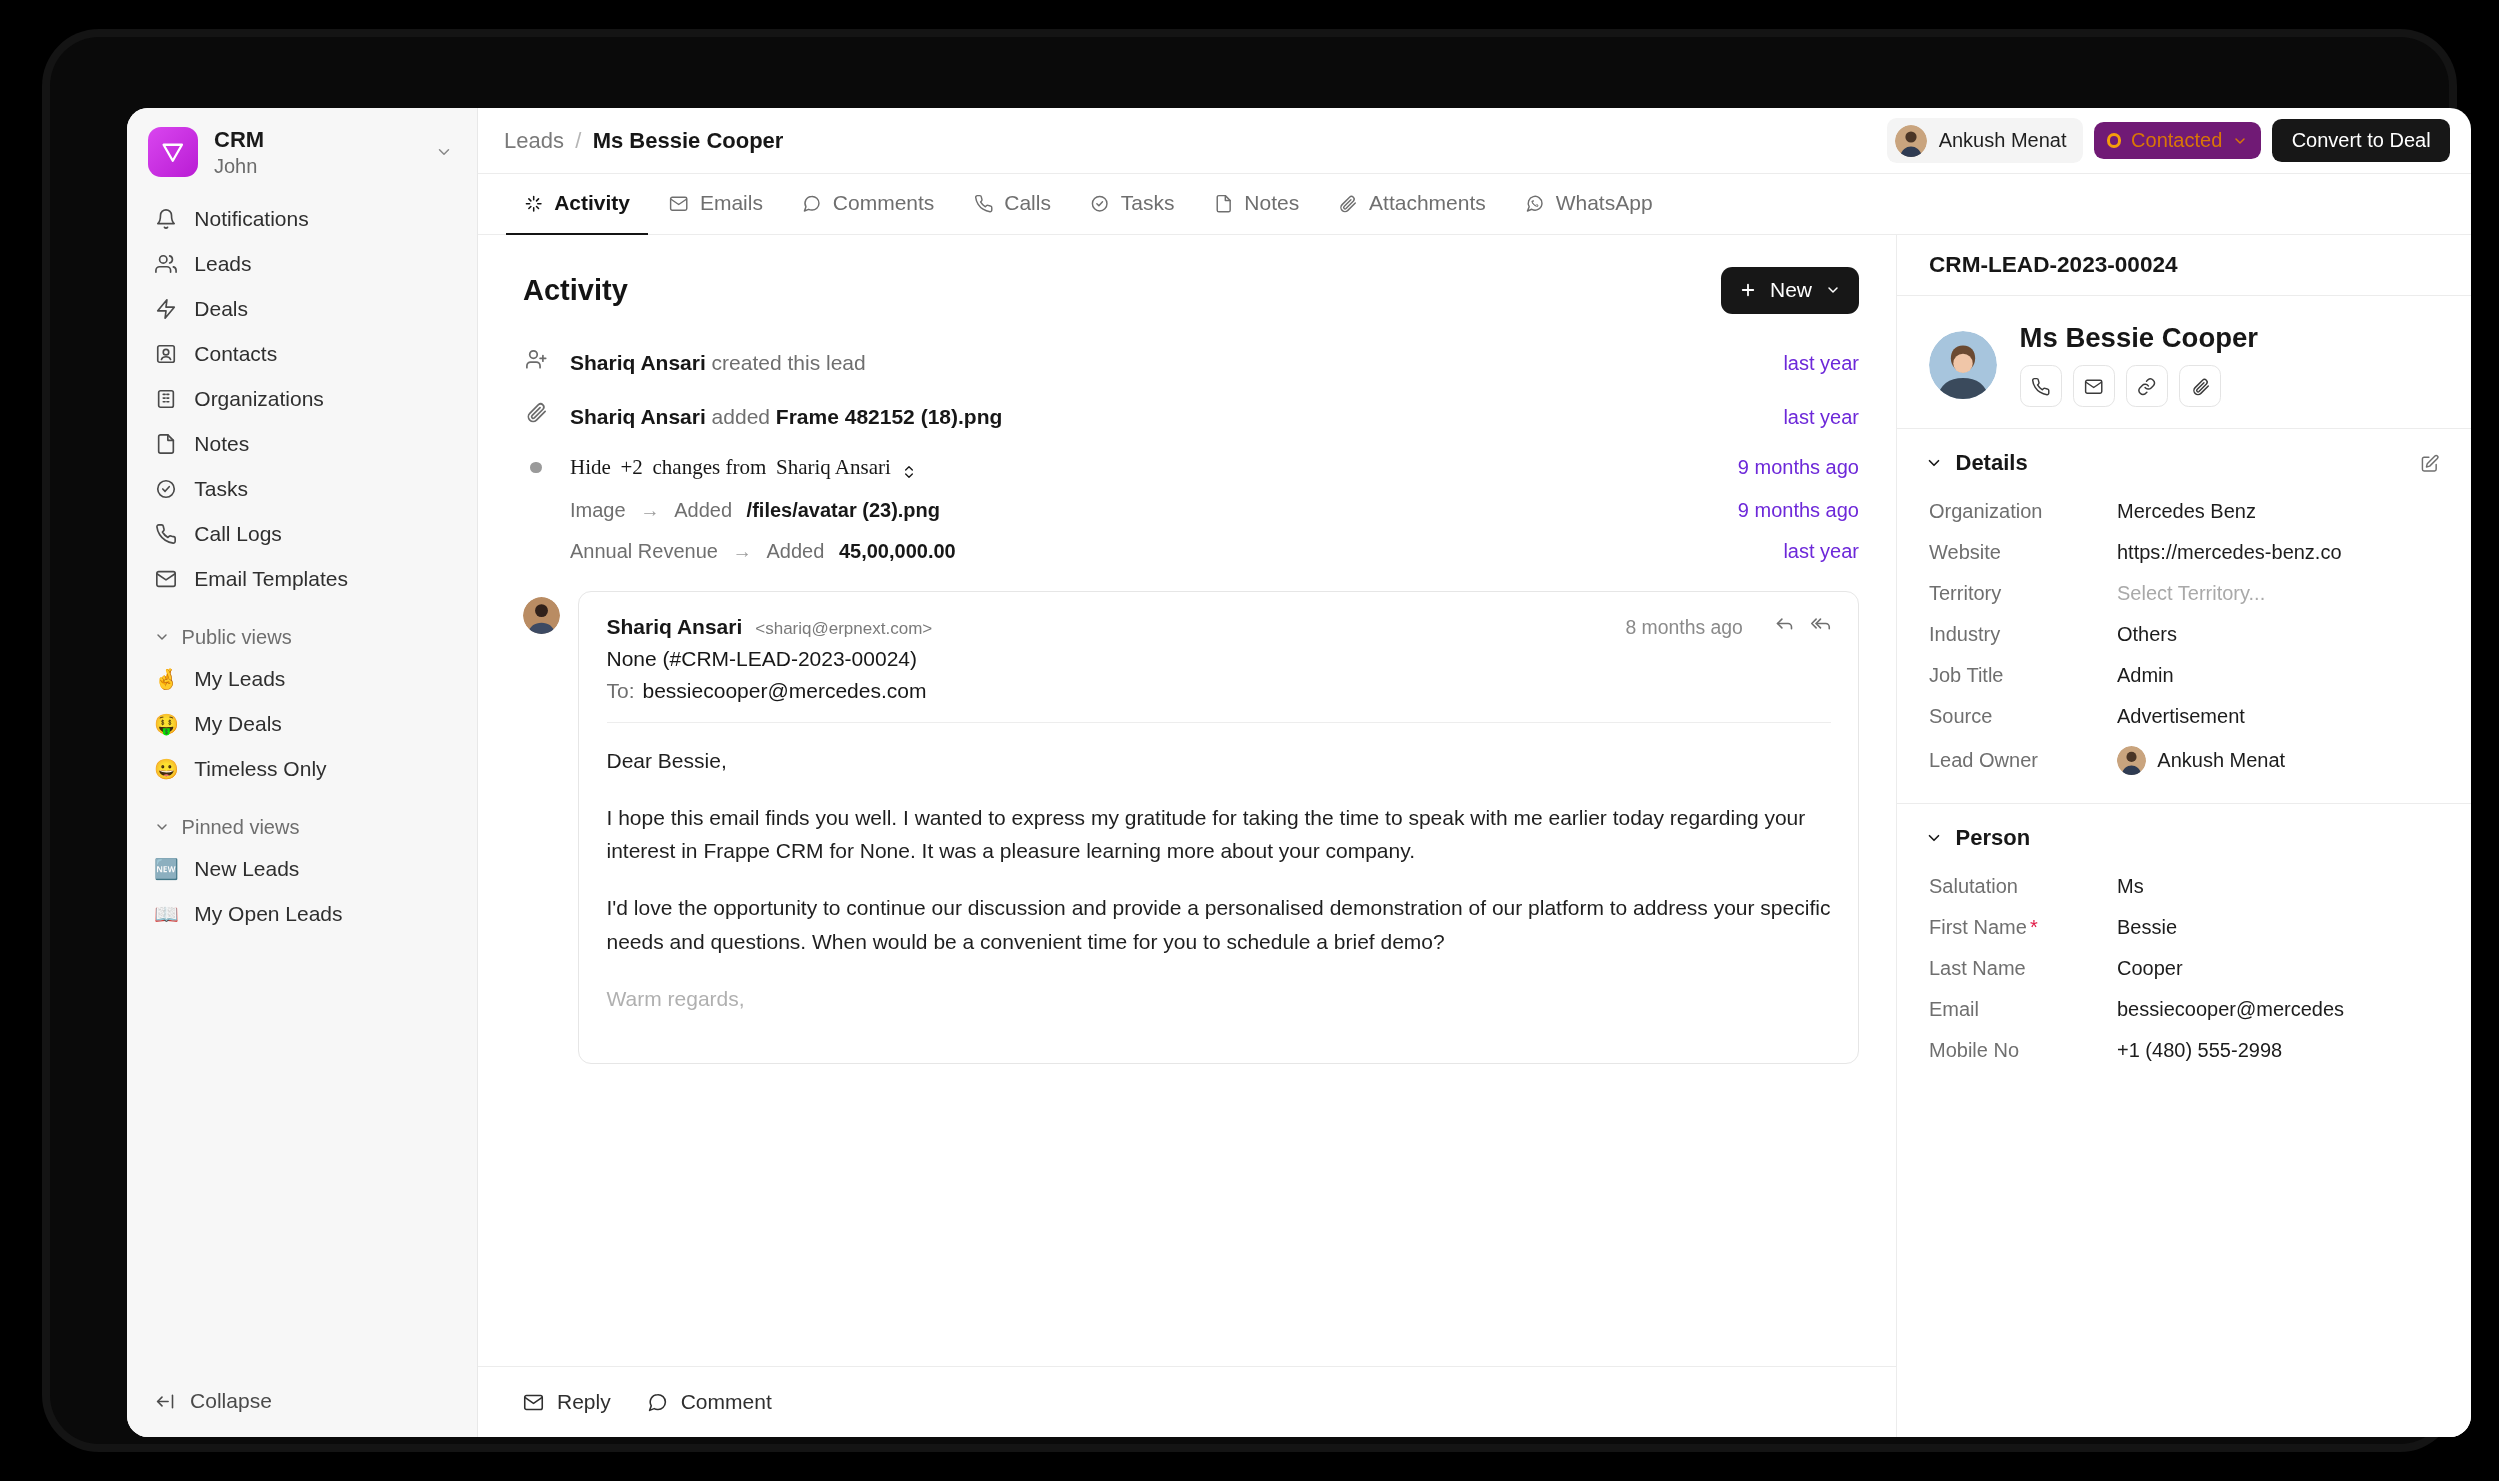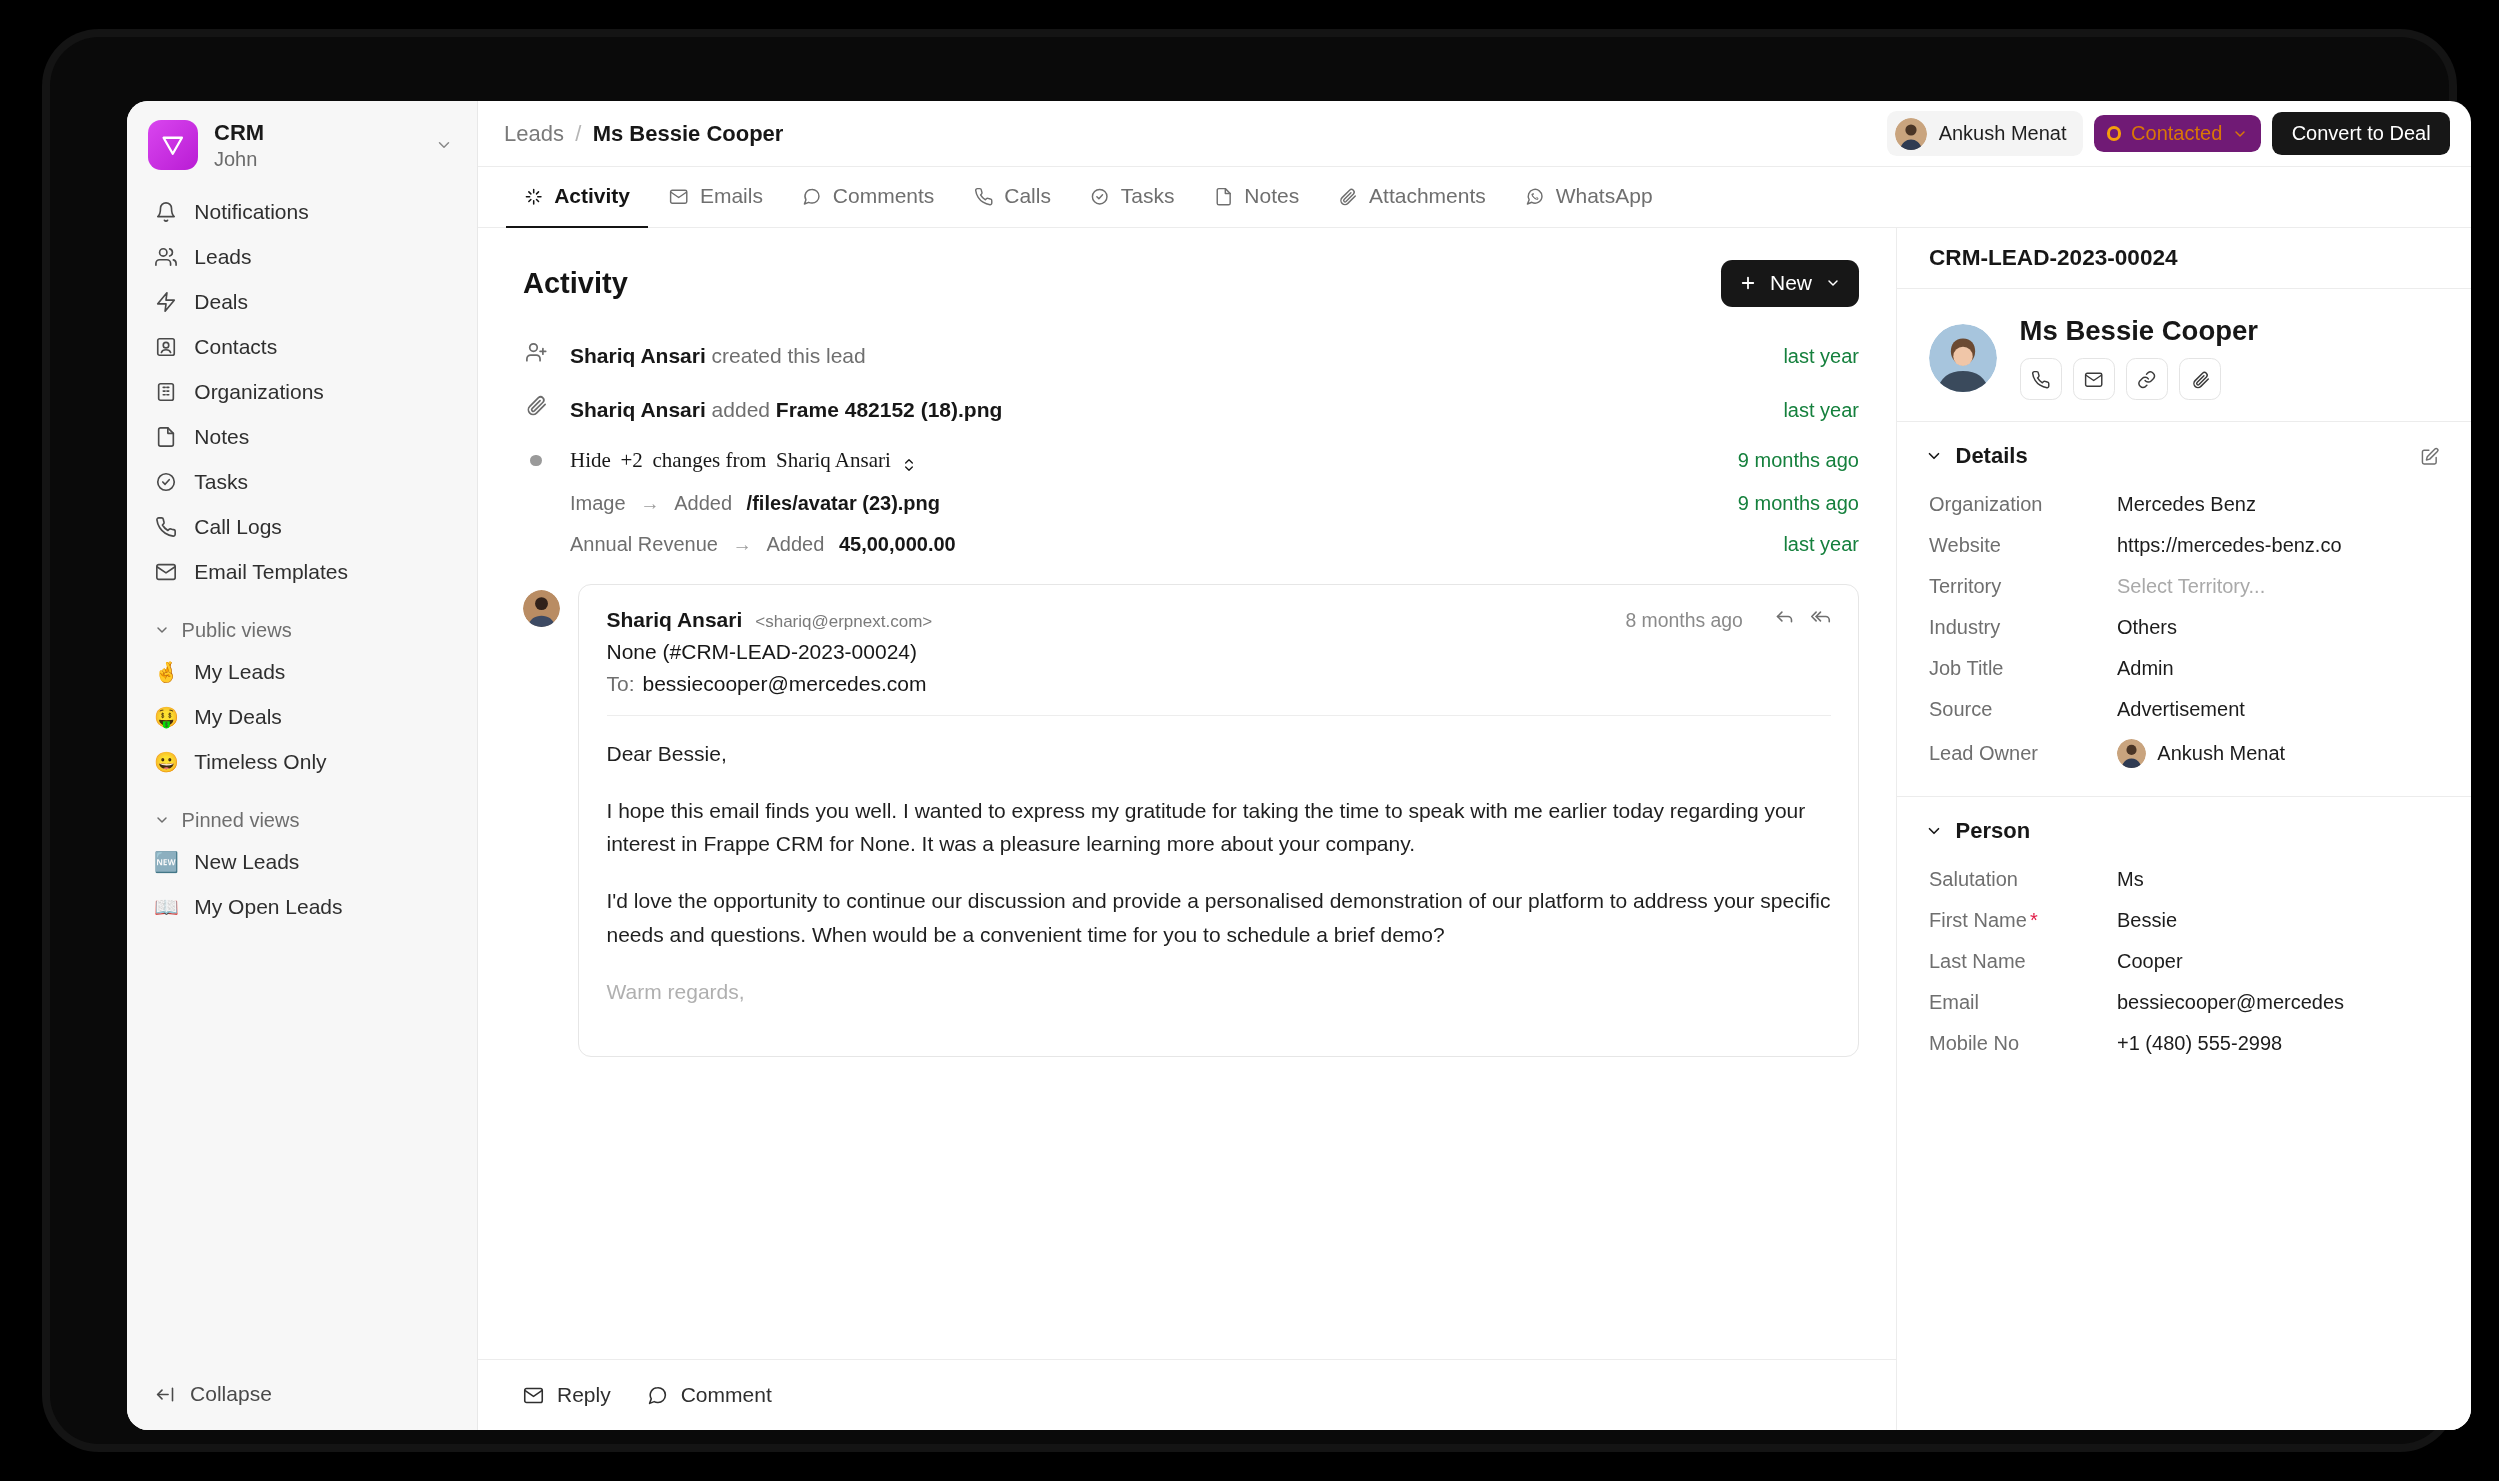--- a/index.html
+++ b/index.html
@@ -12,21 +12,21 @@
   .device-frame {
     position: absolute;
     left: 50px; top: 37px;
     width: 2399px; height: 1407px;
     background: #0a0a0a;
     border-radius: 49px;
     box-shadow: 0 0 0 8px #141414, 0 32px 73px rgba(0,0,0,0.8);
   }
   .screen {
     position: absolute;
-    left: 77px; top: 64px;
+    left: 77px; top: 71px;
     width: 2344px; height: 1329px;
     background: #ffffff;
     border-radius: 21px;
     overflow: hidden;
     display: flex;
   }
 
   
   .sidebar {
     width: 351px;
@@ -147,21 +147,21 @@
     font-size: 21px; font-weight: 500;
     padding: 11.3px 18px; border-radius: 11.3px;
     display: flex; align-items: center; gap: 13px;
     border: none; cursor: pointer;
   }
 
   .log-row { display: flex; align-items: baseline; gap: 21px; margin-bottom: 26px; }
   .log-ico { width: 26px; flex-shrink: 0; color: #6b6b6b; display:flex; align-items:center; justify-content:center; }
   .log-text { font-size: 21px; color: #171717; }
   .log-text .muted { color: #6f6f6f; }
-  .log-time { margin-left: auto; font-size: 20px; color: #15803d; white-space: nowrap; }
+  .log-time { margin-left: auto; font-size: 20px; color: #6d28d9; white-space: nowrap; }
 
   .hide-row { display:flex; align-items:center; gap:21px; margin-bottom: 19.4px; }
   .hide-dot { width:26px; flex-shrink:0; display:flex; align-items:center; justify-content:center; }
   .hide-dot i { width: 11.3px; height: 11.3px; border-radius:50%; background:#9a9a9a; display:block;}
   .hide-text { font-size: 21px; color:#171717; display:flex; align-items:flex-end; gap:9.7px; cursor:pointer;font-family:Liberation Serif, serif;}
 
   .sub-row { display:flex; align-items:baseline; gap:14.6px; margin: 0 0 18px 47px; }
   .sub-label { font-size: 20px; color:#6f6f6f; }
   .sub-arrow { color:#9a9a9a; font-size: 19.4px; }
   .sub-val { font-size: 20px; color:#6f6f6f; }

